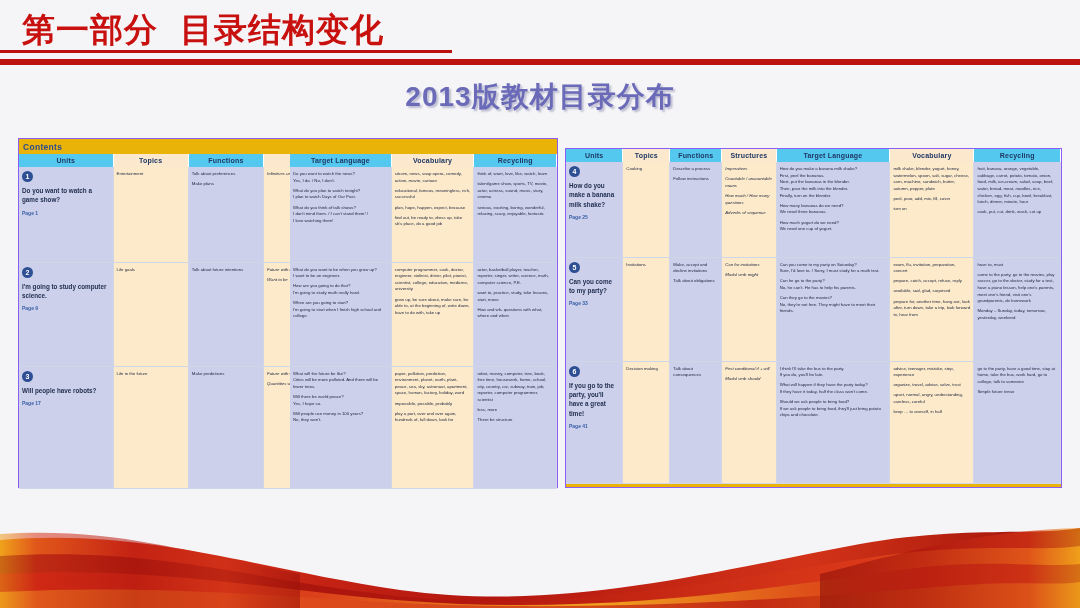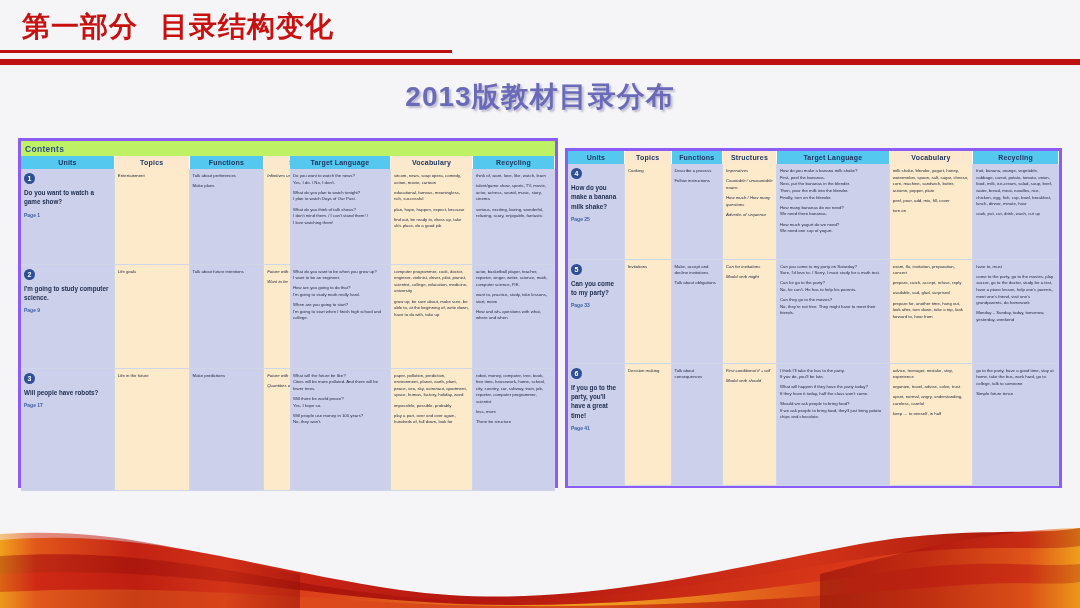--- a/index.html
+++ b/index.html
@@ -13,21 +13,21 @@
     position: relative;
     width: 1080px; height: 608px;
     background: #f5f5f8;
     overflow: hidden;
   }
 
   
   #section-heading {
     position: absolute;
     left: 22px; top: 8px;
-    font-size: 28px;
+    font-size: 33px;
     font-weight: bold;
     color: #c8100f;
     letter-spacing: 1px;
     white-space: nowrap;
   }
   #section-heading .gap { display: inline-block; width: 22px; }
   #rule-thin {
     position: absolute;
     left: 0; top: 50px;
     width: 452px; height: 3px;
@@ -48,22 +48,22 @@
     font-size: 28px;
     font-weight: bold;
     color: #6a6ab8;
     letter-spacing: 1px;
     text-shadow: 2px 2px 2px rgba(120,120,160,.45);
   }
 
   
   .book-table {
     position: absolute;
-    background: #bef264;
-    border: 3px solid #8b5cf6;
+    background: #eab308;
+    border: 1px solid #8b5cf6;
   }
   #table-left  { left: 18px;  top: 138px; width: 540px; height: 350px; }
   #table-right { left: 565px; top: 148px; width: 497px; height: 340px; }
 
   .contents-label {
     font-size: 8.5px;
     font-weight: bold;
     color: #2d4d8e;
     padding: 3px 0 2px 4px;
     letter-spacing: .3px;

